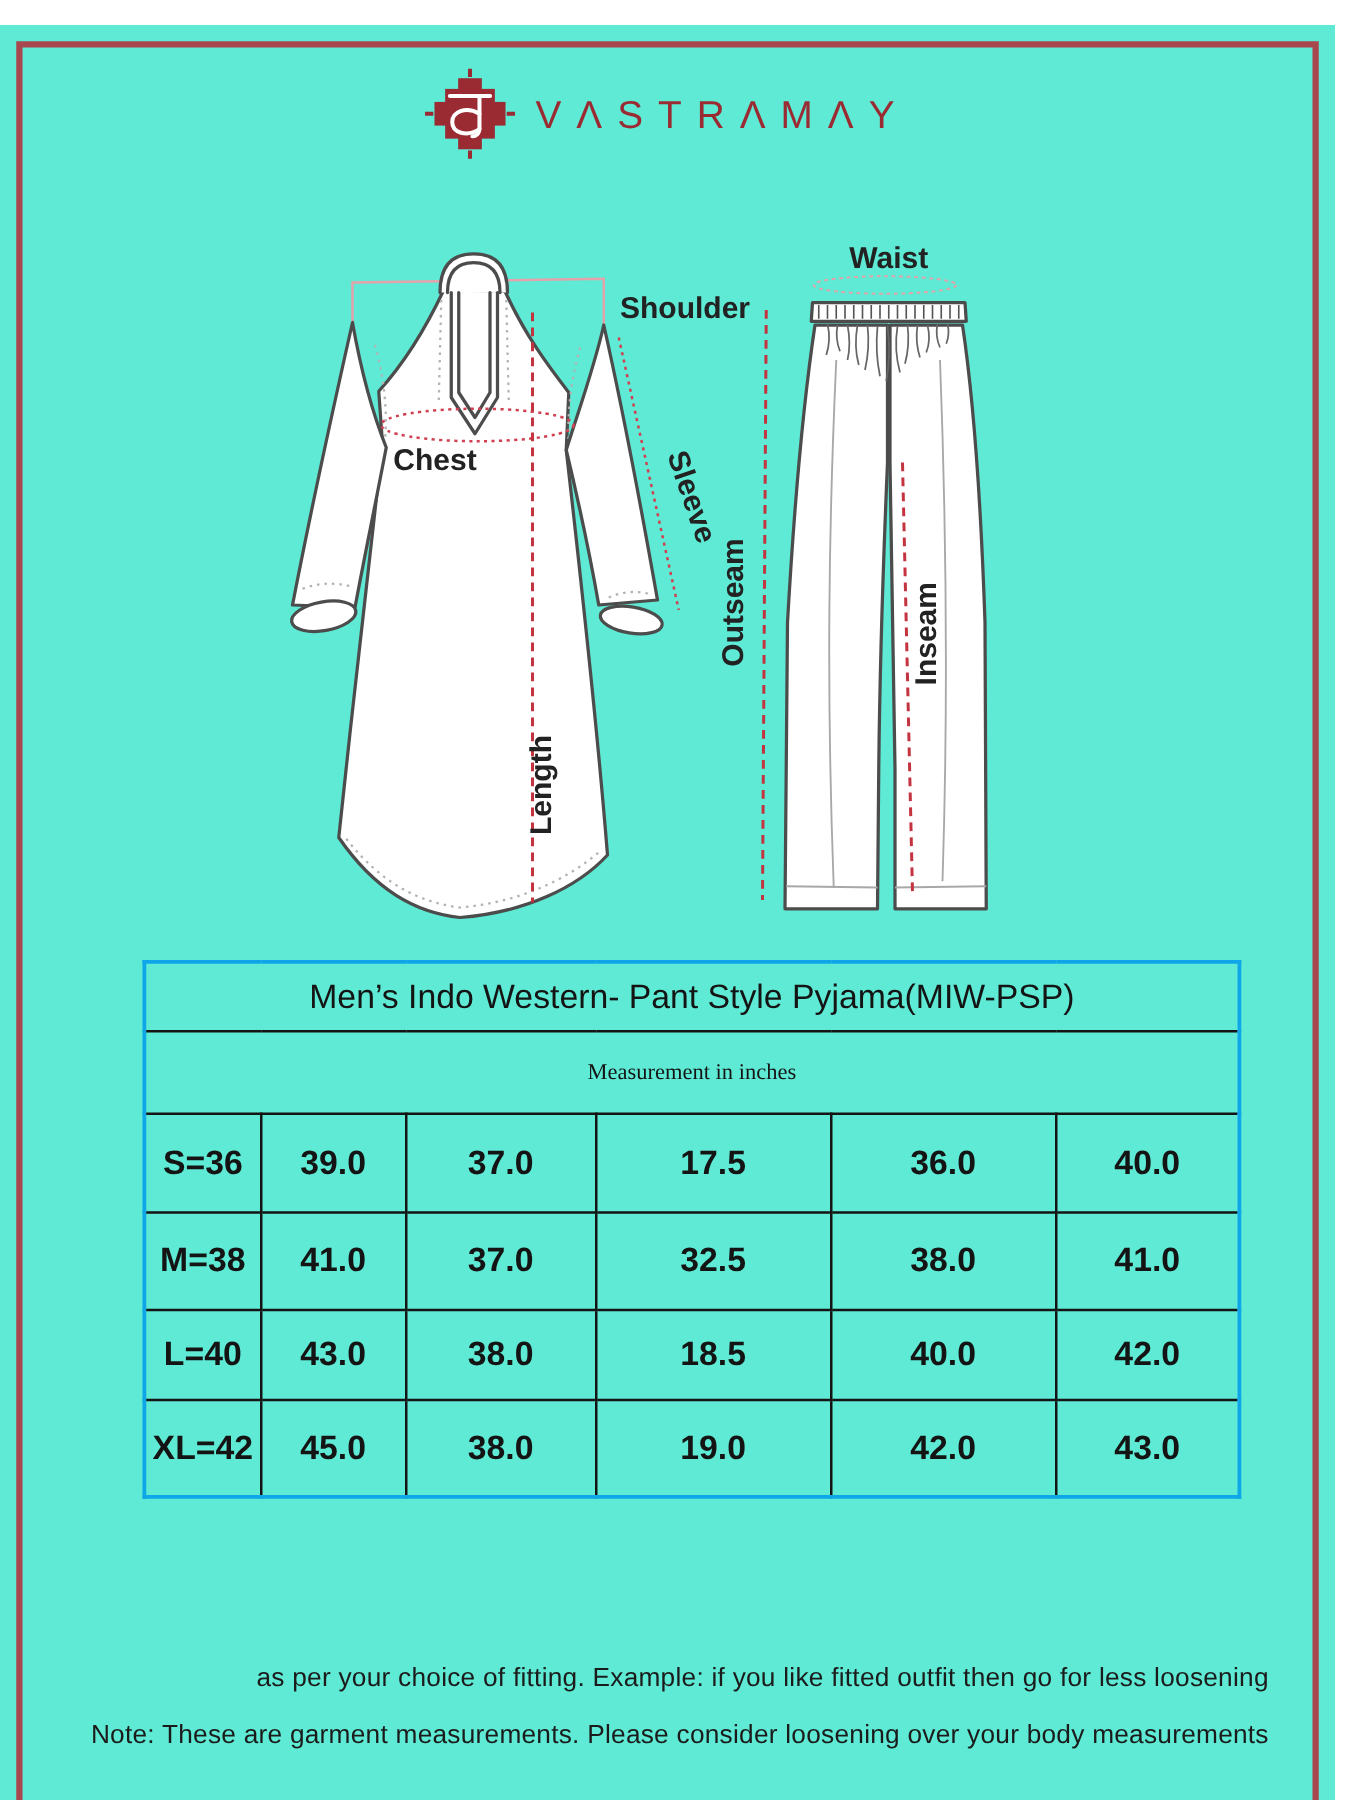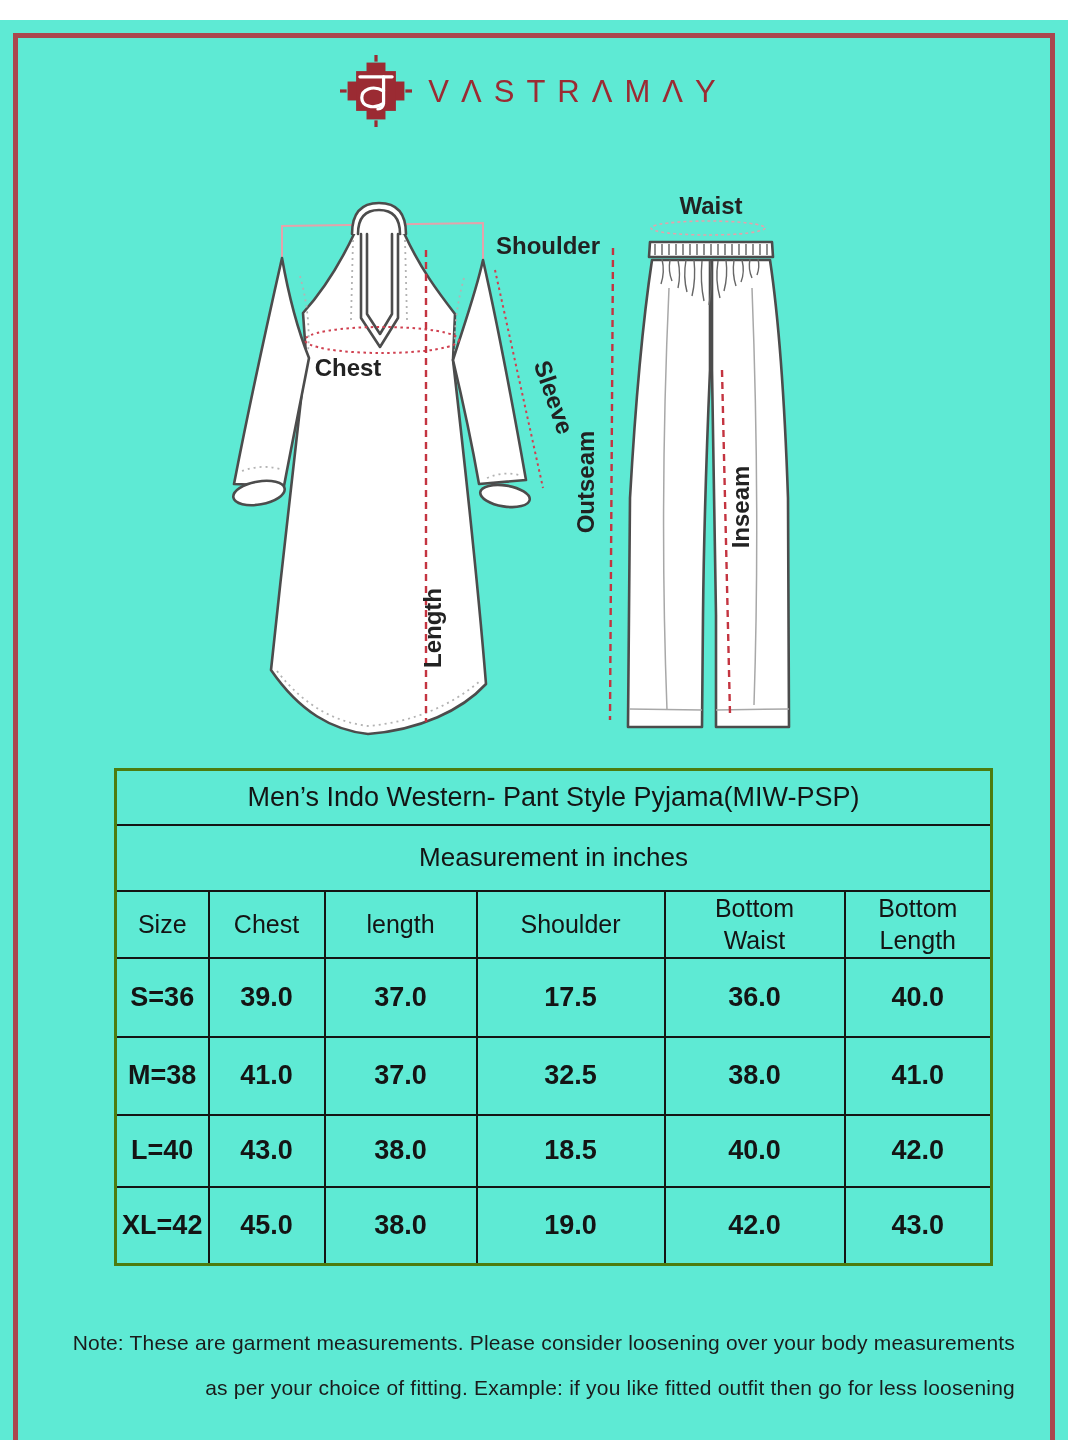--- a/index.html
+++ b/index.html
@@ -31,25 +31,25 @@
   .ticks { stroke:#555; stroke-width:1.3; fill:none; }
   .strings { stroke:#666; stroke-width:1.4; fill:none; }
   .diagram text {
     font-family:"Liberation Sans", sans-serif; font-weight:600;
     font-size:24px; fill:#222222; stroke:none;
   }
   
   .size-chart {
     position:absolute; left:114px; top:748px; width:876px;
     border-collapse:collapse; table-layout:fixed; text-align:center; color:#141414;
-    border:3px solid #4d7c0f;
+    border:3px solid #0ea5e9;
   }
   .size-chart td, .size-chart th { border:2px solid #141414; font-weight:400; padding:0; }
   .r-title { height:55px; } .r-title td { font-size:27px; }
-  .r-sub   { height:66px; } .r-sub td   { font-size:26px; }
+  .r-sub   { height:66px; } .r-sub td   { font-size:18px;font-family:Liberation Serif, serif; }
   .r-head  { height:61px; } .r-head th  { font-size:25px; }
   .r-data1 { height:79px; } .r-data2 { height:78px; }
   .r-data3 { height:72px; } .r-data4 { height:78px;text-align:center; }
   .size-chart td.num, .size-chart td.size { font-size:27px;font-weight:bold; }
   .two-line span { display:inline-block; width:106px; line-height:1.3; }
   
   .note {
     position:absolute; left:55px; top:1300px; width:960px;
     text-align:right; font-size:21px; line-height:45px; color:#1b1b1b; letter-spacing:0.2px;
   }
@@ -150,28 +150,20 @@
         <col style="width:180px">
         <col style="width:147px">
     </colgroup>
     <tbody>
       <tr class="r-title">
         <td colspan="6">Men’s Indo Western- Pant Style Pyjama(MIW-PSP)</td>
       </tr>
       <tr class="r-sub">
         <td colspan="6">Measurement in inches</td>
       </tr>
-      <tr class="r-head">
-        <th>Size</th>
-        <th>Chest</th>
-        <th>length</th>
-        <th>Shoulder</th>
-        <th class="two-line"><span>Bottom Waist</span></th>
-        <th class="two-line"><span>Bottom Length</span></th>
-      </tr>
       <tr class="r-data1">
         <td class="size">S=36</td>
         <td class="num">39.0</td>
         <td class="num">37.0</td>
         <td class="num">17.5</td>
         <td class="num">36.0</td>
         <td class="num">40.0</td>
       </tr>
       <tr class="r-data2">
         <td class="size">M=38</td>
@@ -194,16 +186,16 @@
         <td class="num">45.0</td>
         <td class="num">38.0</td>
         <td class="num">19.0</td>
         <td class="num">42.0</td>
         <td class="num">43.0</td>
       </tr>
     </tbody>
   </table>
 
   <div class="note">
+    <span class="note-line">as per your choice of fitting. Example: if you like fitted outfit then go for less loosening</span>
     <span class="note-line">Note: These are garment measurements. Please consider loosening over your body measurements</span>
-    <span class="note-line">as per your choice of fitting. Example: if you like fitted outfit then go for less loosening</span>
   </div>
 </div>
 
 </body></html>

